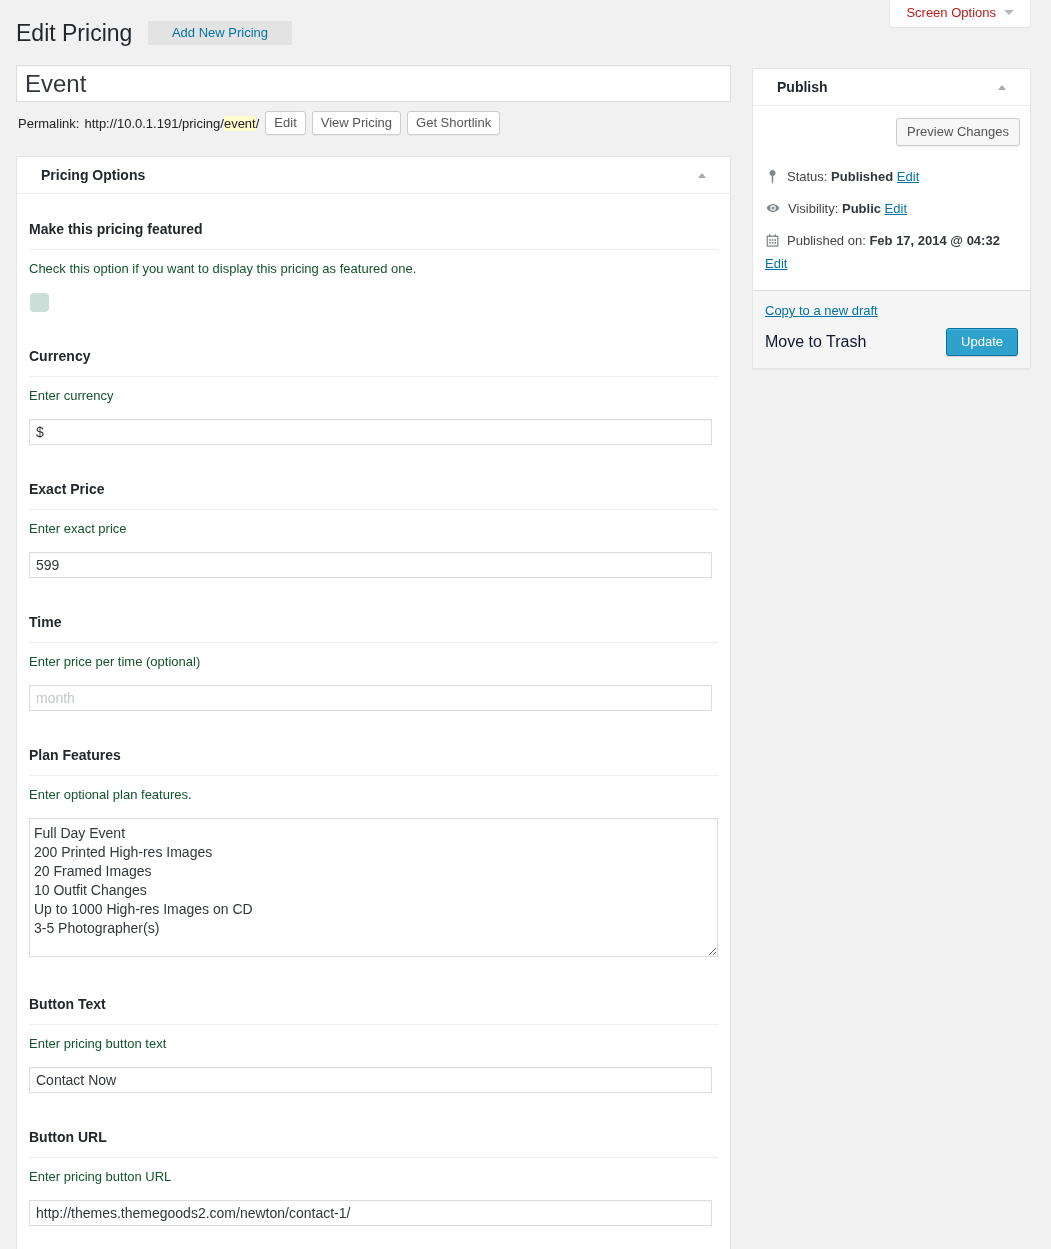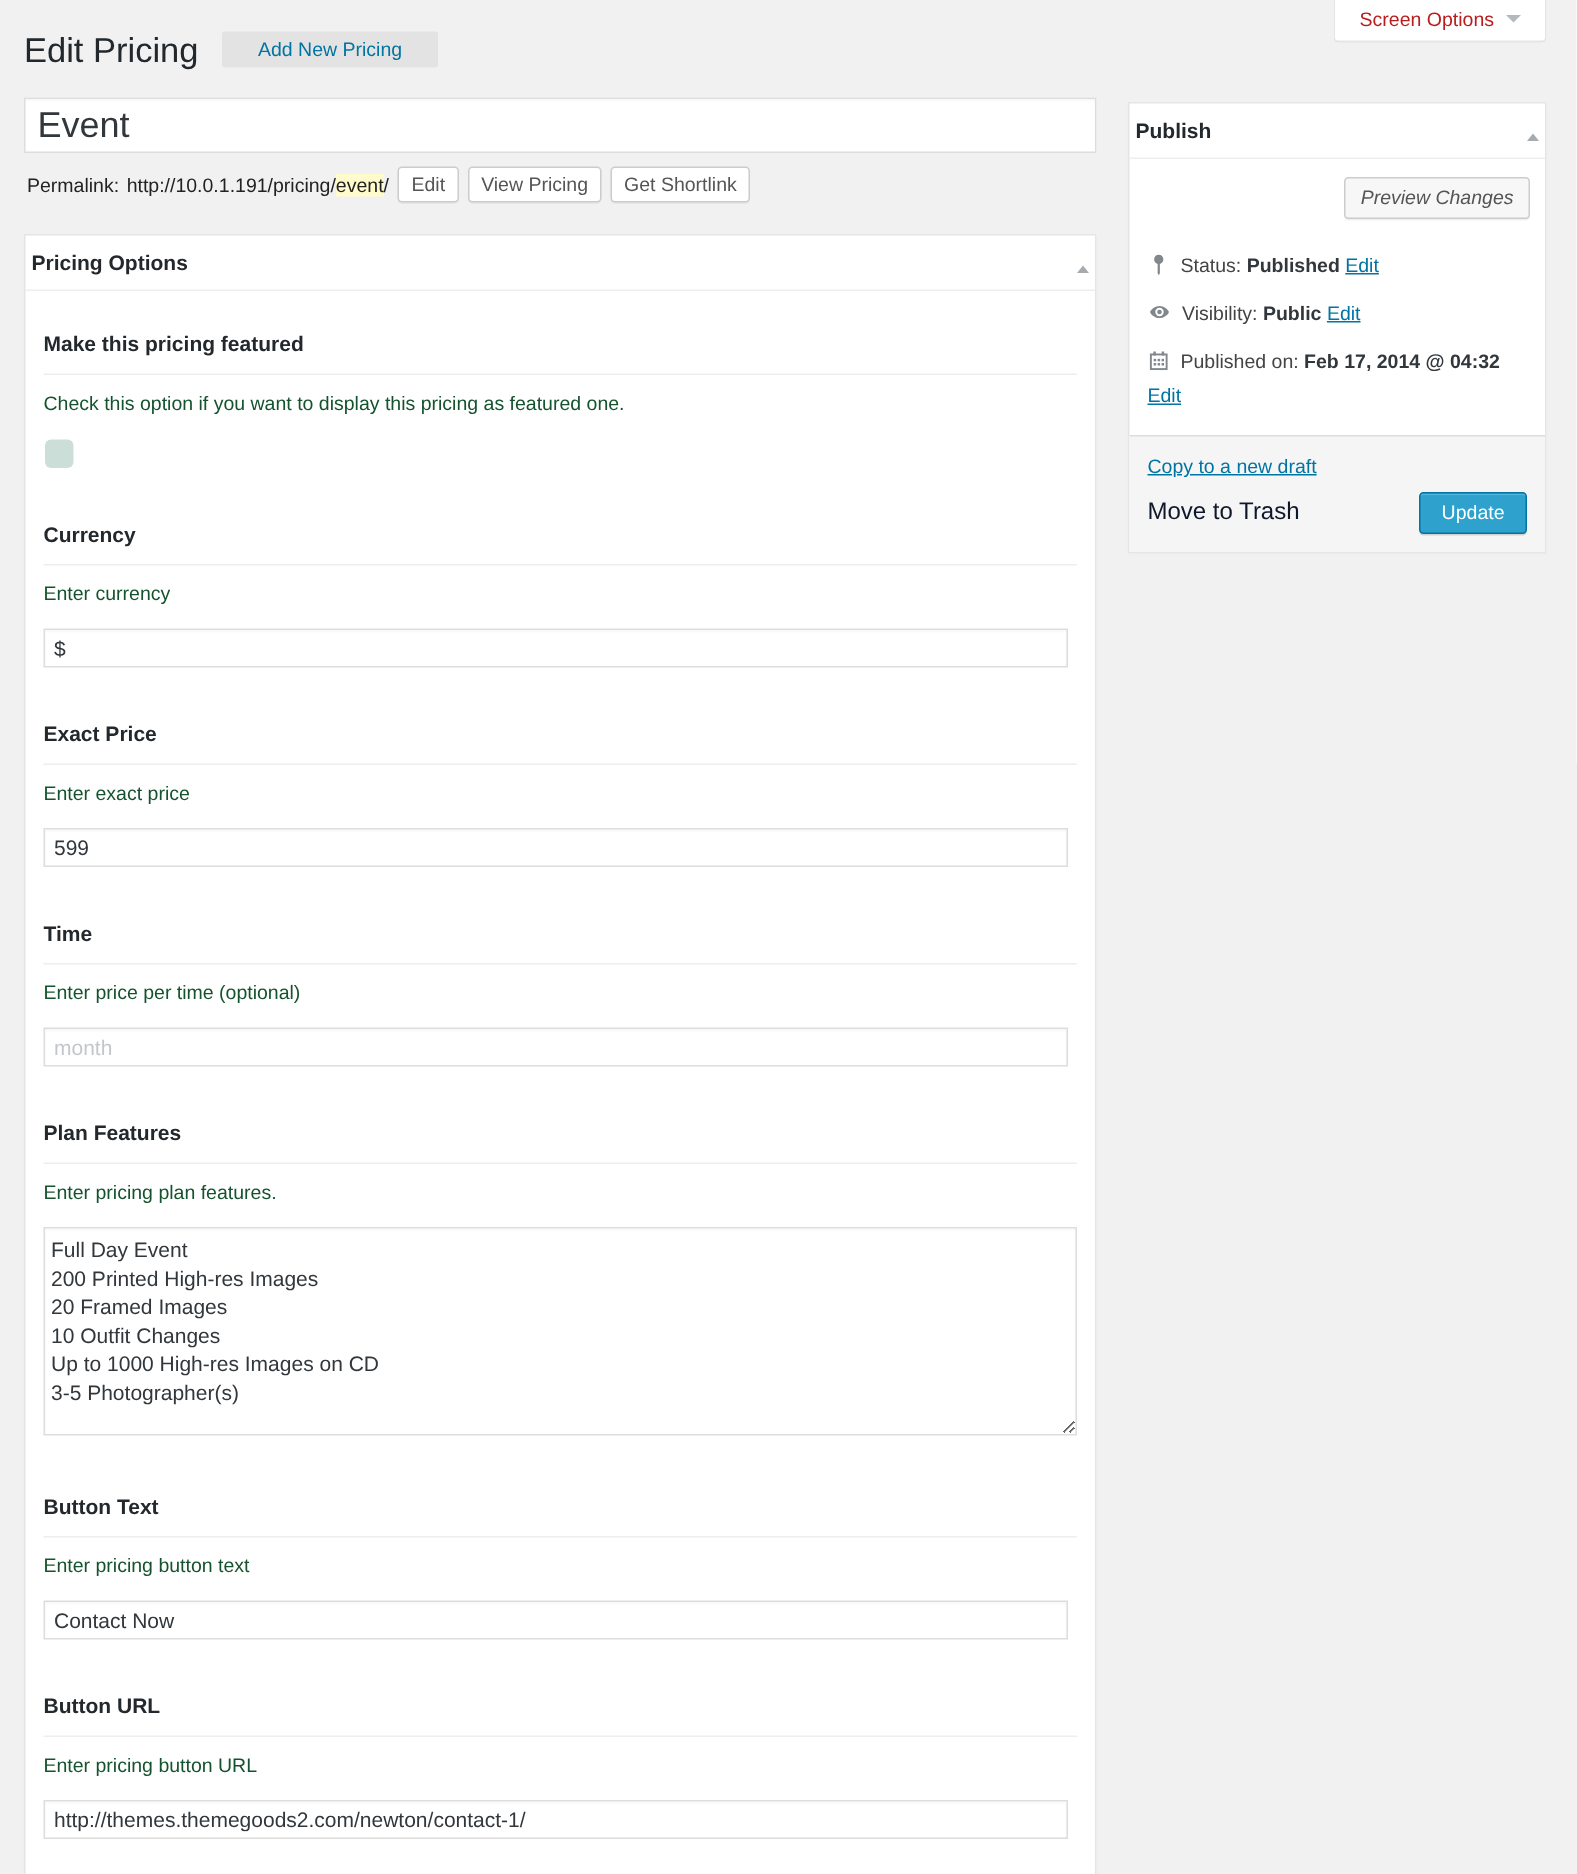--- a/index.html
+++ b/index.html
@@ -52,22 +52,22 @@
     background: #fff; border: 1px solid #ccc; border-radius: 3px;
     color: #555; font-size: 13px; line-height: 18px; padding: 2px 8px;
     margin-left: 6px; cursor: pointer; font-family: inherit;
     box-shadow: 0 1px 0 rgba(0,0,0,.04);
   }
 
   
   .postbox { background: #fff; border: 1px solid #e5e5e5;
     box-shadow: 0 1px 1px rgba(0,0,0,.04); }
   .postbox-main { margin-top: 21px; width: 715px; }
-  .postbox-header { display: flex; justify-content: space-between; align-items: flex-end;
-    padding: 11px 4px; border-bottom: 1px solid #eee; }
+  .postbox-header { display: flex; justify-content: space-between; align-items: center;
+    padding: 11px 24px; border-bottom: 1px solid #eee; }
   .postbox-header h3 { margin: 0; font-size: 14px; font-weight: 700; color: #23282d; line-height: 14px; }
 
   .inside { padding: 0 12px 48px; }
   .field h4 { margin: 36px 0 0; padding: 0 0 12px; border-bottom: 1px solid #eee;
     font-size: 14px; font-weight: 700; color: #23282d; }
   .field:first-of-type h4 { margin-top: 27px; }
   .field .desc { margin: 11px 0 16px; color: #14532d; font-size: 13px; }
   .text-input {
     width: calc(100% - 6px); border: 1px solid #ddd; background: #fff;
     padding: 4px 6px; font-size: 14px; color: #32373c; height: 26px;
@@ -83,21 +83,21 @@
   .featured-checkbox { width: 19px; height: 19px; border-radius: 4px;
     background: #cbdfd8; margin: 17px 0 21px 1px; cursor: pointer; }
 
   
   .right-col { position: absolute; left: 752px; top: 68px; width: 279px; }
   .postbox-side { width: 279px; margin-bottom: 25px; }
   .minor-actions { padding: 12px 10px; text-align: right; }
   .button-secondary {
     background: #f7f7f7; border: 1px solid #ccc; border-radius: 3px;
     color: #555; font-size: 13px; line-height: 18px; padding: 4px 10px;
-    cursor: pointer; font-family: inherit; box-shadow: 0 1px 0 rgba(0,0,0,.06); font-style: italic;
+    cursor: pointer; font-family: inherit; box-shadow: 0 1px 0 rgba(0,0,0,.06);
   }
   .misc-actions { padding: 0 12px 16px; }
   .misc-row { margin: 9px 0 0; font-size: 13px; color: #444; line-height: 20px; }
   .misc-row b { color: #32373c; }
   .dashicon { display: inline-block; vertical-align: -3px; margin-right: 7px; }
   .dashicon svg { fill: #82878c; }
   .edit-link { color: #0074a2; text-decoration: underline; }
   .major-actions { border-top: 1px solid #ddd; background: #f5f5f5;
     padding: 10px 12px 12px; overflow: hidden; }
   .copy-draft-link { display: inline-block; color: #0074a2; text-decoration: underline;
@@ -180,21 +180,21 @@
         </div>
 
         <div class="field">
           <h4>Time</h4>
           <p class="desc">Enter price per time (optional)</p>
           <input class="text-input" type="text" placeholder="month" style="">
         </div>
 
         <div class="field">
           <h4>Plan Features</h4>
-          <p class="desc">Enter pricing plan features.</p>
+          <p class="desc">Enter optional plan features.</p>
           <textarea class="features-textarea" style="">Full Day Event
 200 Printed High-res Images
 20 Framed Images
 10 Outfit Changes
 Up to 1000 High-res Images on CD
 3-5 Photographer(s)</textarea>
         </div>
 
         <div class="field">
           <h4>Button Text</h4>

